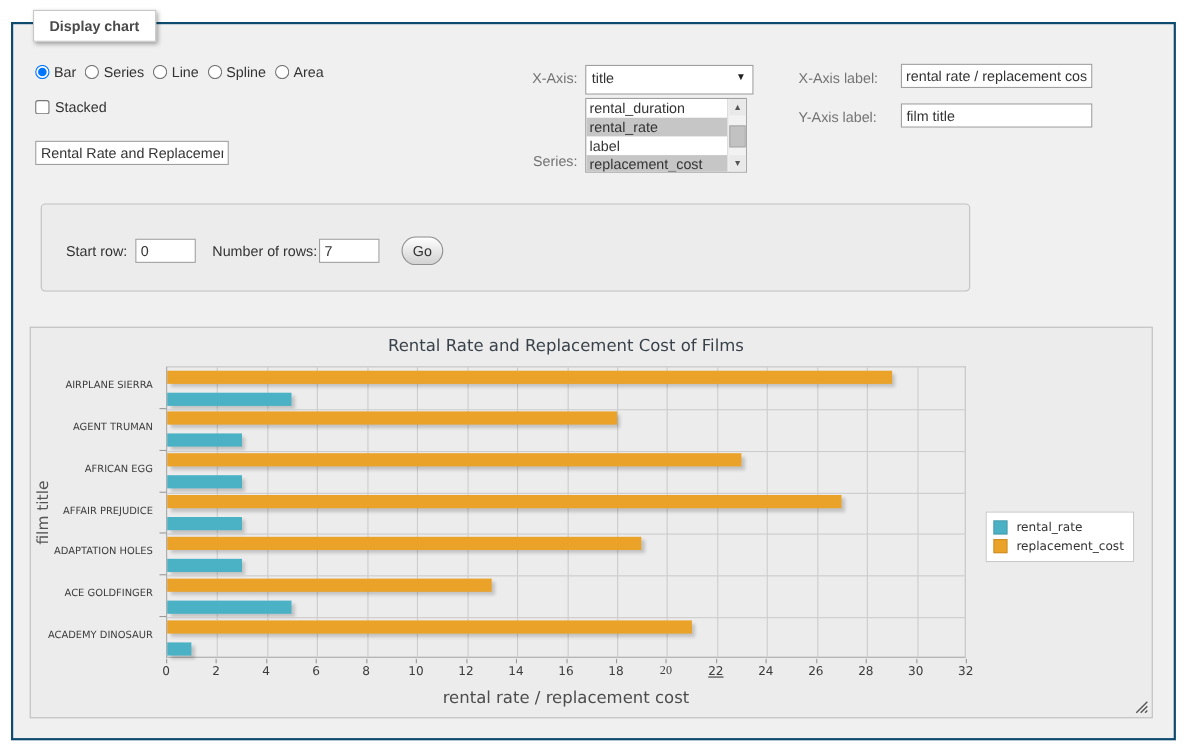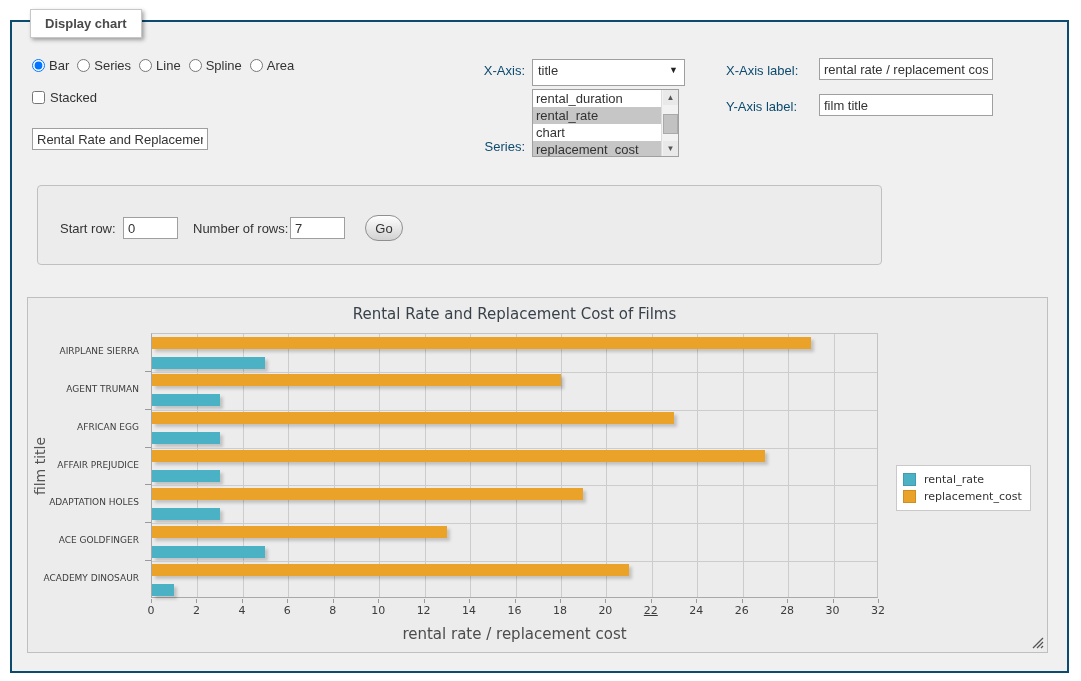--- a/index.html
+++ b/index.html
@@ -6,21 +6,21 @@
   html,body { width:1081px; height:681px; background:#fff; font-family:"Liberation Sans", sans-serif; font-size:13px; color:#333; }
   .wrap { position:relative; width:1081px; height:681px; overflow:hidden; }
 
   
   .fieldset { position:absolute; left:10px; top:20px; width:1059px; height:653px;
               border:2px solid #0c4a6e; background:#f0f0f0; }
   .legendbox { position:absolute; left:18px; top:-13px; background:#fff; border:1px solid #c7c7c7;
                padding:6px 14px; font-weight:bold; color:#4a4a4a; box-shadow:2px 2px 4px rgba(0,0,0,0.35); }
 
   
-  .ctl-label { position:absolute; color:#0c4a6e; }
+  .ctl-label { position:absolute; color:#737373; }
   .ctl-label.right { text-align:right; }
   .radio-row { position:absolute; left:20px; top:36px; display:flex; align-items:center; }
   .radio-row label { margin:0 8px 0 4px; }
   .radio-row input { margin:0; }
   .chk-row { position:absolute; left:20px; top:68px; display:flex; align-items:center; }
   .chk-row label { margin-left:5px; }
   input[type=text] { border:1px solid #9f9f9f; background:#fff; height:22px; padding:0 4px;
                      font-family:"Liberation Sans", sans-serif; font-size:13px; color:#333; }
   .title-input { position:absolute; left:20px; top:106px; width:176px; }
 
@@ -108,21 +108,21 @@
     <div class="ctl-label right xaxis-label">X-Axis:</div>
     <div class="selectwrap">
       <span class="selval">title</span>
       <span class="selarrow">▼</span>
     </div>
 
     <div class="ctl-label right series-label">Series:</div>
     <div class="listbox" id="series-listbox">
       <div class="lb-opt">rental_duration</div>
         <div class="lb-opt sel">rental_rate</div>
-        <div class="lb-opt">chart</div>
+        <div class="lb-opt">label</div>
         <div class="lb-opt sel">replacement_cost</div>
         <div class="lb-scroll">
         <div class="lb-btn lb-up">▲</div>
         <div class="lb-thumb"></div>
         <div class="lb-btn lb-dn">▼</div>
       </div>
     </div>
 
     <div class="ctl-label xlab-label">X-Axis label:</div>
     <input type="text" class="xlab-input" value="rental rate / replacement cost" style="">
@@ -214,21 +214,21 @@
         <div class="xticklab" style="left: 332.188px;">10</div>
         <div class="xtick" style="left: 395.625px; top: 301px;"></div>
         <div class="xticklab" style="left: 377.625px;">12</div>
         <div class="xtick" style="left: 441.062px; top: 301px;"></div>
         <div class="xticklab" style="left: 423.062px;">14</div>
         <div class="xtick" style="left: 486.5px; top: 301px;"></div>
         <div class="xticklab" style="left: 468.5px;">16</div>
         <div class="xtick" style="left: 531.938px; top: 301px;"></div>
         <div class="xticklab" style="left: 513.938px;">18</div>
         <div class="xtick" style="left: 577.375px; top: 301px;"></div>
-        <div class="xticklab" style="left: 559.375px;">20</div>
+        <div class="xticklab" style="left: 559.375px; font-family: Liberation Serif, serif;">20</div>
         <div class="xtick" style="left: 622.812px; top: 301px;"></div>
         <div class="xticklab" style="left: 604.812px; text-decoration: underline;">22</div>
         <div class="xtick" style="left: 668.25px; top: 301px;"></div>
         <div class="xticklab" style="left: 650.25px;">24</div>
         <div class="xtick" style="left: 713.688px; top: 301px;"></div>
         <div class="xticklab" style="left: 695.688px;">26</div>
         <div class="xtick" style="left: 759.125px; top: 301px;"></div>
         <div class="xticklab" style="left: 741.125px;">28</div>
         <div class="xtick" style="left: 804.562px; top: 301px;"></div>
         <div class="xticklab" style="left: 786.562px;">30</div>

